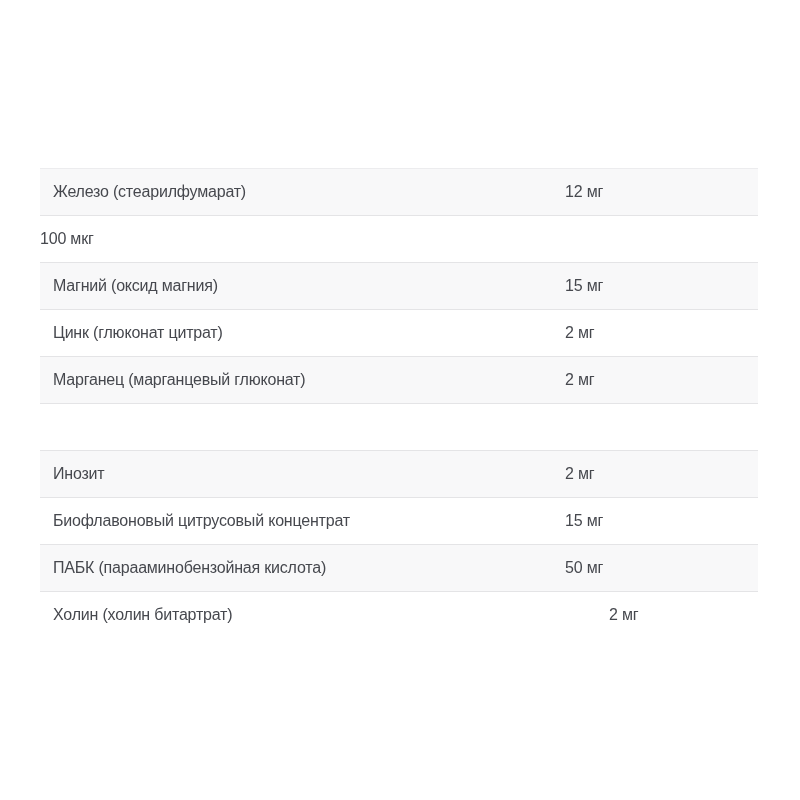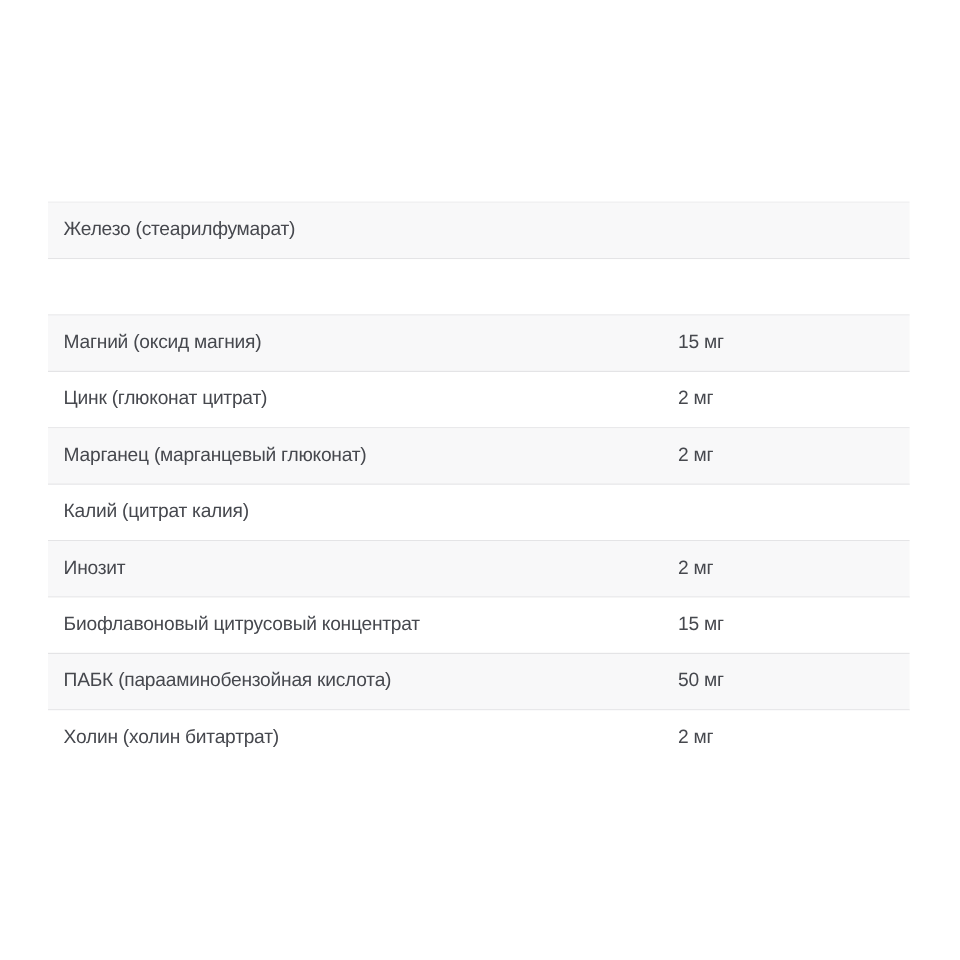--- a/index.html
+++ b/index.html
@@ -30,20 +30,21 @@
     height: 46px;
     border-bottom: 1px solid #e4e4e6;
     background: #ffffff;
     justify-content: space-between;
   }
   .row:nth-child(odd) {
     background: #f8f8f9;
   }
   .row:last-child {
     border-bottom: none;
+    gap: 44px;
   }
   .cell-name {
     width: 525px;
     padding-left: 13px;
     box-sizing: border-box;
     font-size: 16px;
     letter-spacing: -0.2px;
     color: #46484e;
     white-space: nowrap;
     overflow: hidden;
@@ -57,42 +58,43 @@
   }
 </style>
 </head>
 <body>
 
 <div class="page">
   <div class="supplement-table">
 
     <div class="row">
       <div class="cell-name">Железо (стеарилфумарат)</div>
+      <div class="cell-amount">12 мг</div>
     </div>
 
     <div class="row">
+      <div class="cell-amount">100 мкг</div>
     </div>
 
     <div class="row">
       <div class="cell-name">Магний (оксид магния)</div>
       <div class="cell-amount">15 мг</div>
     </div>
 
     <div class="row">
       <div class="cell-name">Цинк (глюконат цитрат)</div>
       <div class="cell-amount">2 мг</div>
     </div>
 
     <div class="row">
       <div class="cell-name">Марганец (марганцевый глюконат)</div>
       <div class="cell-amount">2 мг</div>
     </div>
 
     <div class="row">
-      <div class="cell-name">Калий (цитрат калия)</div>
     </div>
 
     <div class="row">
       <div class="cell-name">Инозит</div>
       <div class="cell-amount">2 мг</div>
     </div>
 
     <div class="row">
       <div class="cell-name">Биофлавоновый цитрусовый концентрат</div>
       <div class="cell-amount">15 мг</div>

